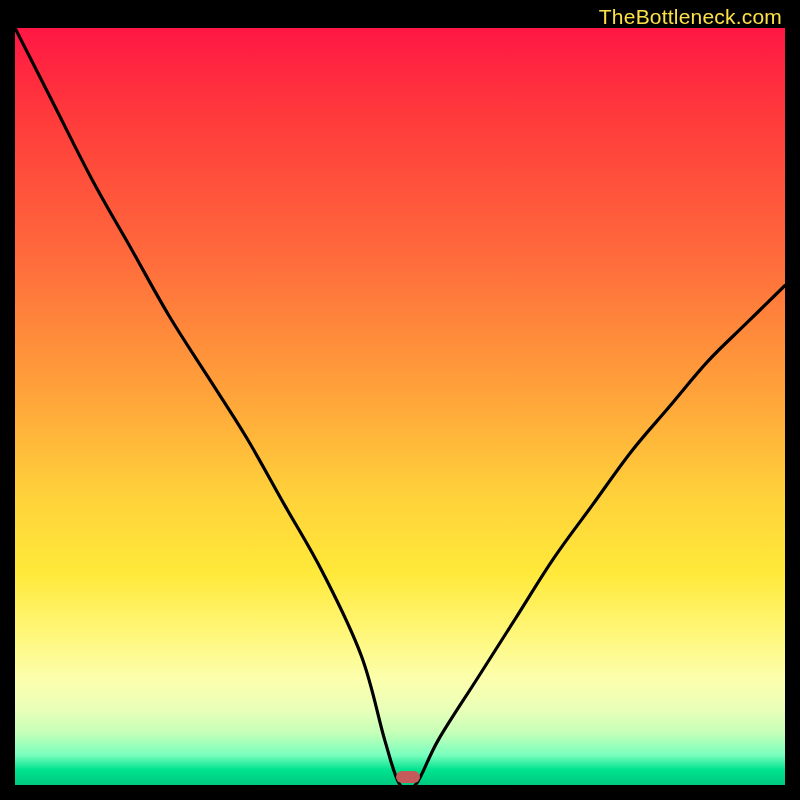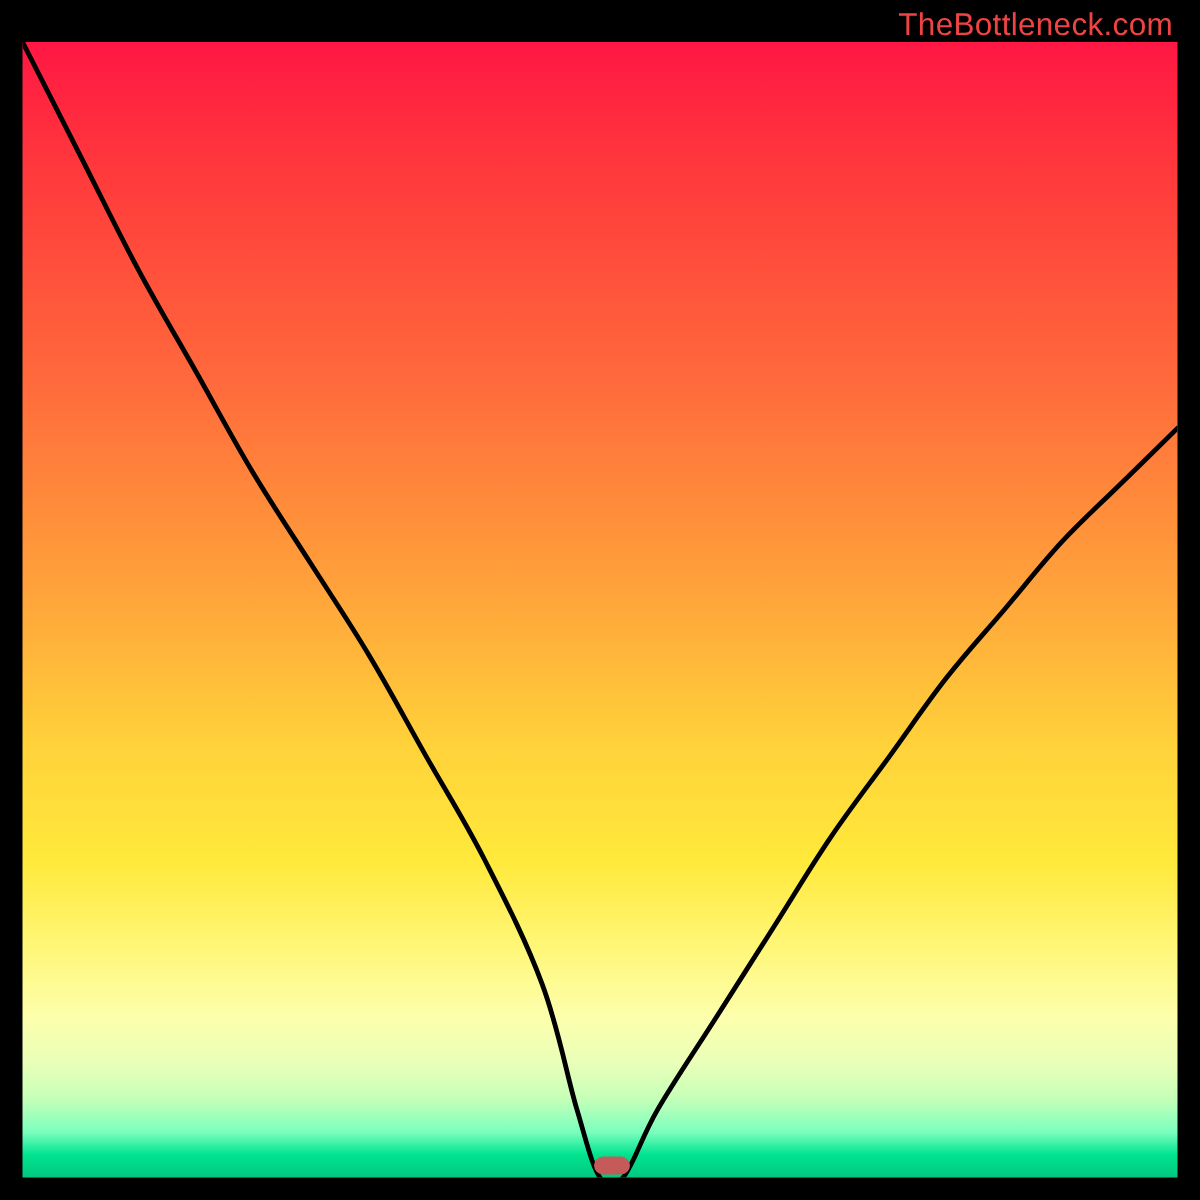--- a/index.html
+++ b/index.html
@@ -62,21 +62,21 @@
     width: 24px;
     height: 12px;
     border-radius: 6px;
     background: #c45a5a;
     transform: translate(-50%, -50%);
   }
   .watermark {
     position: absolute;
     top: 5px;
     right: 18px;
-    color: #ef4444;
+    color: #fde047;
     font-size: 21px;
     font-weight: 500;
     letter-spacing: 0.2px;
   }
 </style>
 </head>
 <body>
 
 <div class="watermark">TheBottleneck.com</div>
 

